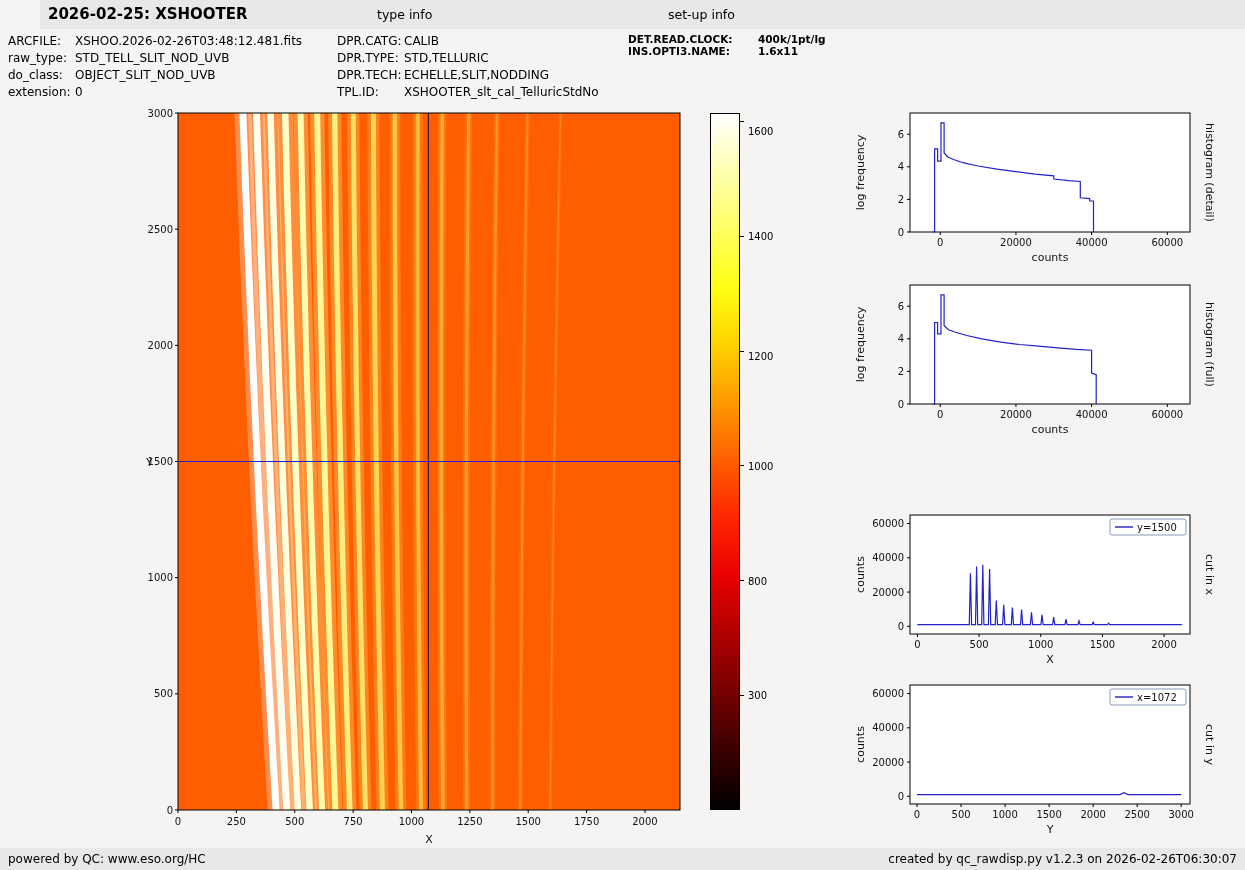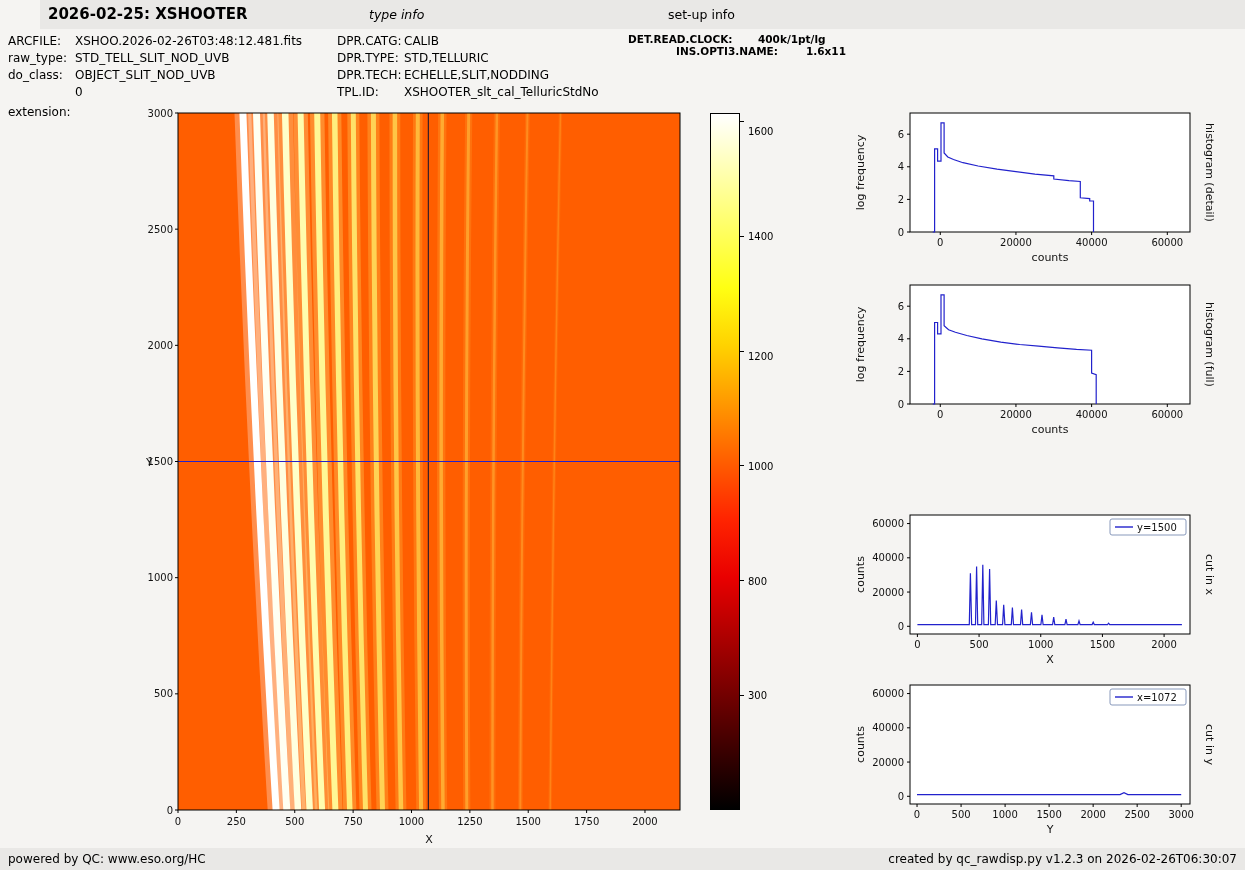--- a/index.html
+++ b/index.html
@@ -6,21 +6,21 @@
   body{
     width:1245px;height:870px;position:relative;overflow:hidden;
     background:#f5f4f2;color:#000;
     font-family:"DejaVu Sans","Liberation Sans",sans-serif;
   }
   .bar{position:absolute;left:0;width:1245px;background:#e9e8e6;}
   #topbar{top:0;height:29px;margin-left:40px;}
   #botbar{bottom:0;height:22px;}
   #page-title{position:absolute;left:8px;top:5px;font-size:15px;font-weight:bold;white-space:nowrap;}
   .bar-sublabel{position:absolute;top:7px;font-size:12.5px;white-space:nowrap;}
-  #type-info-label{left:329px;font-style:italic;}
+  #type-info-label{left:337px;}
   #setup-info-label{left:628px;}
   .meta-block{position:absolute;top:33px;}
   #meta-file{left:8px;}
   #meta-type{left:337px;}
   #meta-setup{left:628px;font-size:10.5px;line-height:12px;font-weight:bold;}
   .meta-row{display:flex;white-space:nowrap;font-size:12px;line-height:17px;}
   #meta-setup .meta-row{font-size:10.5px;line-height:12px;}
   .meta-label{flex:none;display:inline-block;}
   .panel{position:absolute;}
   svg{display:block;}
@@ -50,21 +50,21 @@
     </div>
     <div class="meta-row">
       <span class="meta-label" style="width: 67px;">raw_type:</span>
       <span>STD_TELL_SLIT_NOD_UVB</span>
     </div>
     <div class="meta-row">
       <span class="meta-label" style="width: 67px;">do_class:</span>
       <span>OBJECT_SLIT_NOD_UVB</span>
     </div>
     <div class="meta-row">
-      <span class="meta-label" style="width: 67px; margin-top: 20px;">extension:</span>
+      <span class="meta-label" style="width: 67px;">extension:</span>
       <span>0</span>
     </div>
   </div>
 <div id="meta-type" class="meta-block">
     <div class="meta-row">
       <span class="meta-label" style="width: 67px;">DPR.CATG:</span>
       <span>CALIB</span>
     </div>
     <div class="meta-row">
       <span class="meta-label" style="width: 67px;">DPR.TYPE:</span>
@@ -78,21 +78,21 @@
       <span class="meta-label" style="width: 67px;">TPL.ID:</span>
       <span>XSHOOTER_slt_cal_TelluricStdNo</span>
     </div>
   </div>
 <div id="meta-setup" class="meta-block">
     <div class="meta-row">
       <span class="meta-label" style="width: 130px;">DET.READ.CLOCK:</span>
       <span>400k/1pt/lg</span>
     </div>
     <div class="meta-row">
-      <span class="meta-label" style="width: 130px; margin-left: 48px;">INS.OPTI3.NAME:</span>
+      <span class="meta-label" style="width: 130px;">INS.OPTI3.NAME:</span>
       <span>1.6x11</span>
     </div>
   </div>
 
 <div class="panel" style="left:140px;top:105px;width:560px;height:765px;">
   <svg id="raw-svg" width="560" height="765">
       <clipPath id="rawclip">
         <rect x="38" y="8" width="502" height="697"></rect>
       </clipPath>
       <g clip-path="url(#rawclip)">

